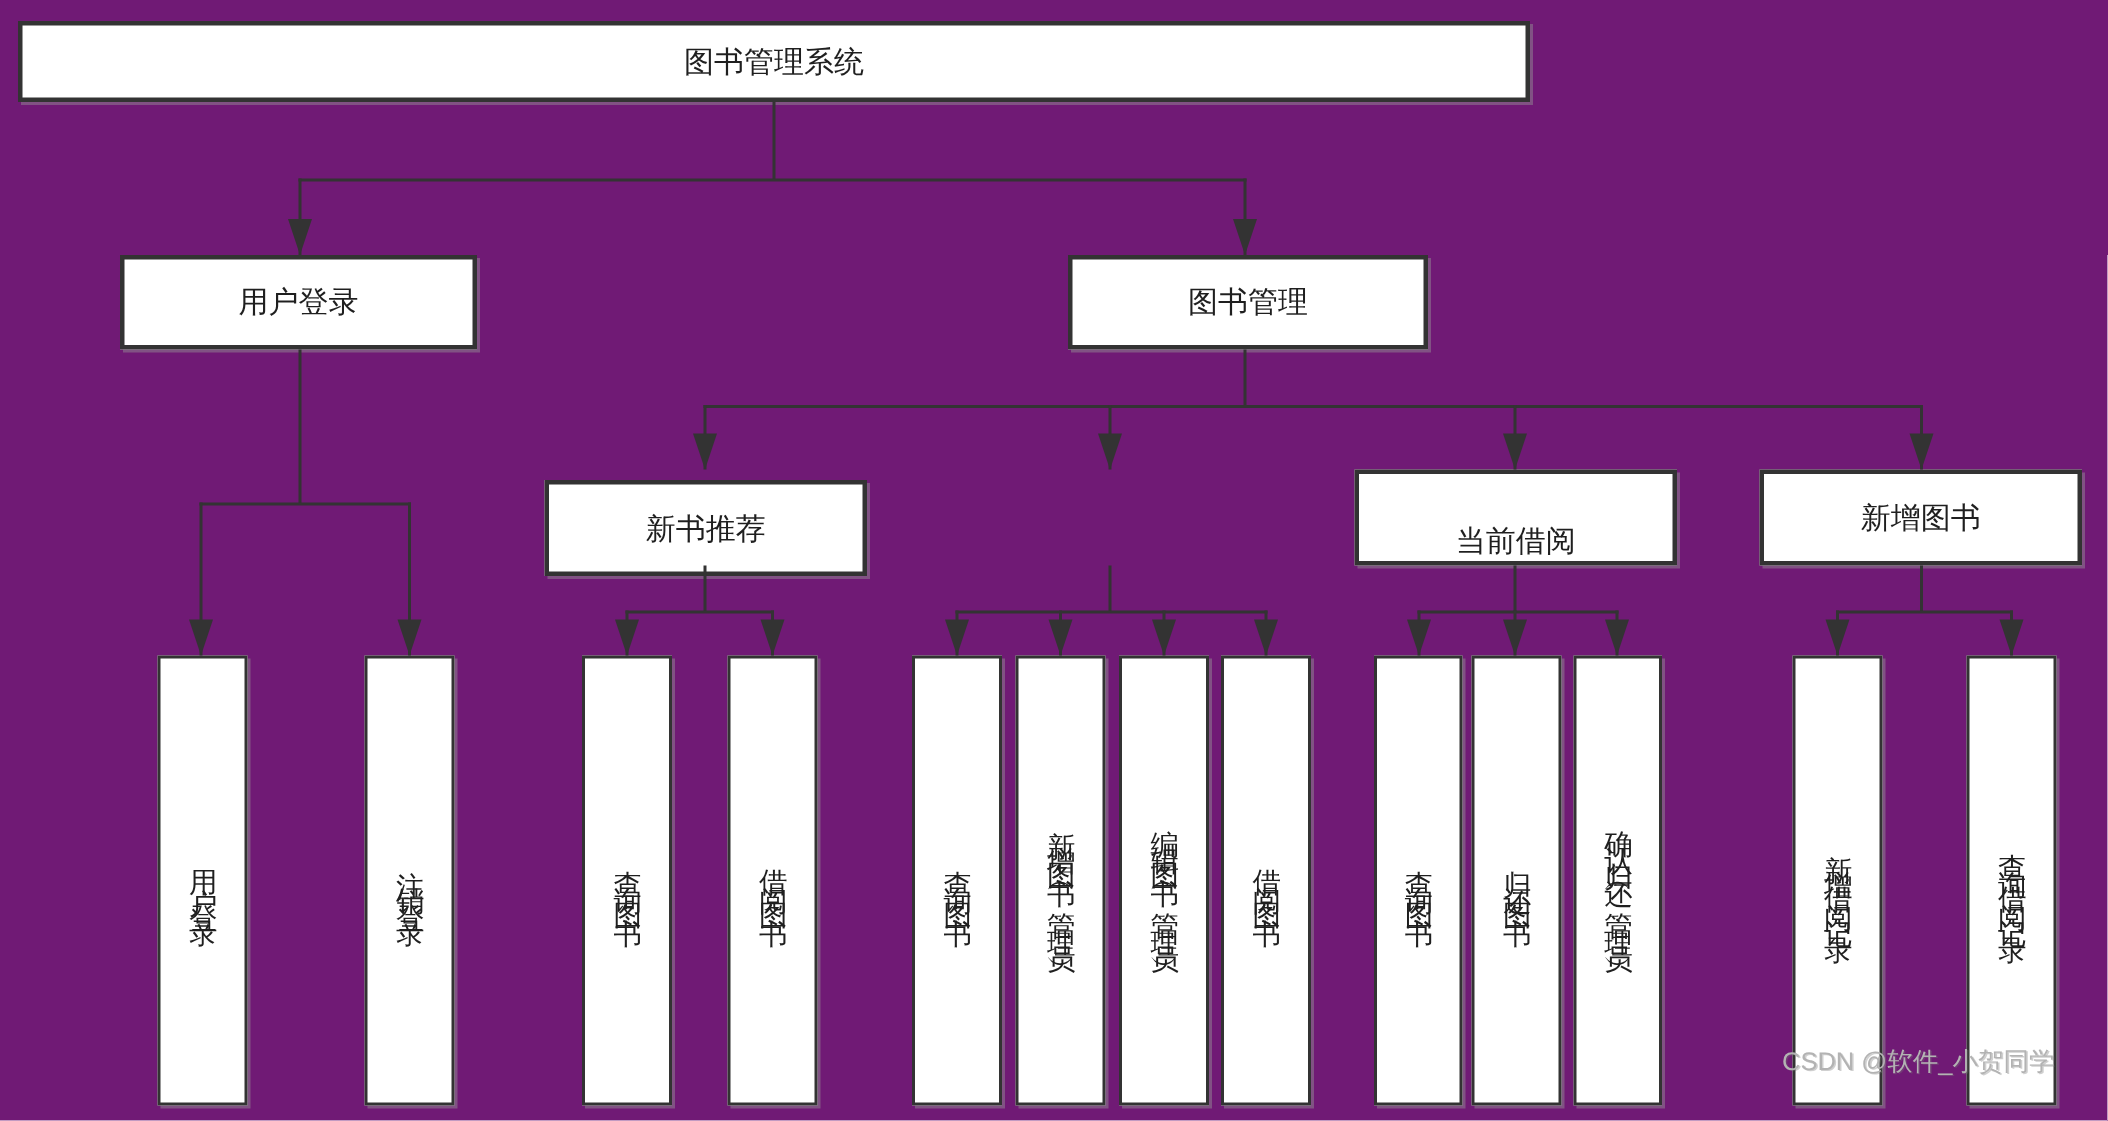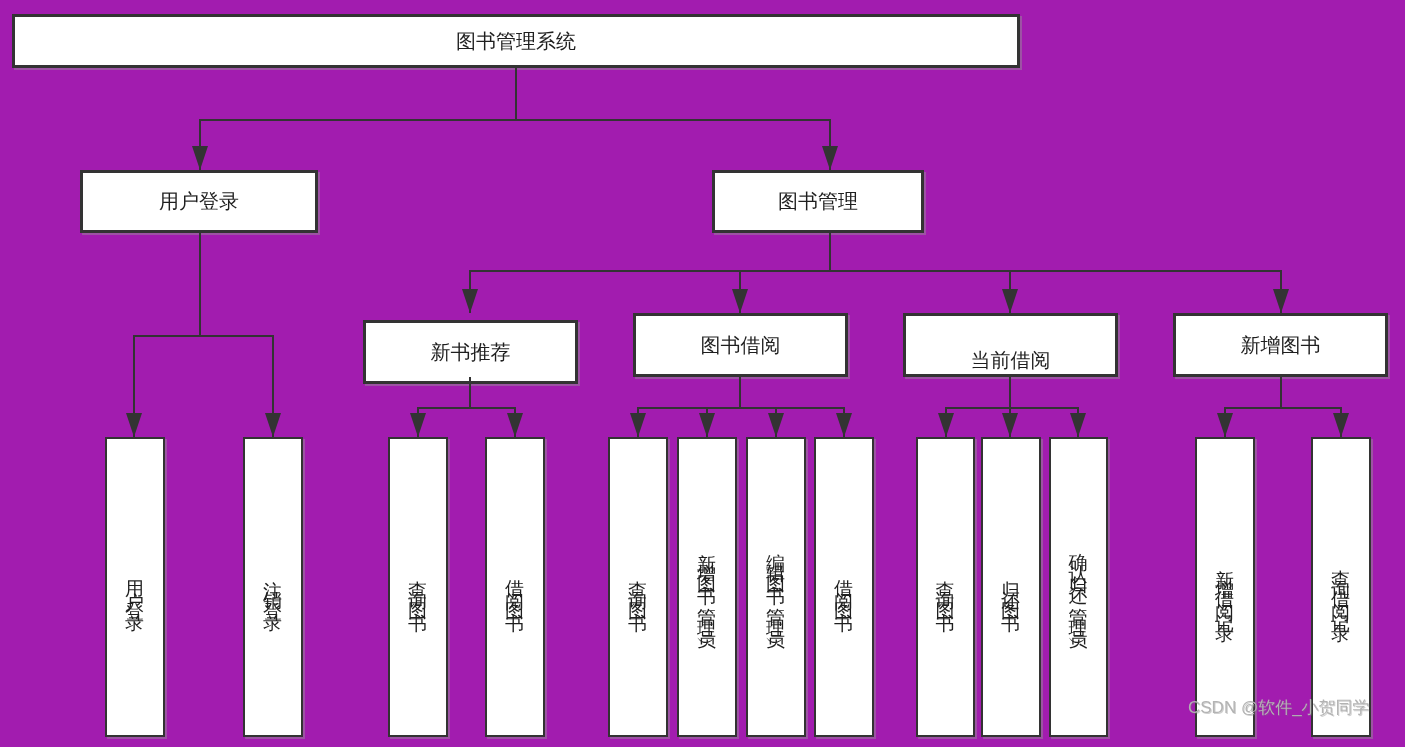--- a/index.html
+++ b/index.html
@@ -1,20 +1,20 @@
 <!DOCTYPE html>
 <html><head>
 <meta charset="utf-8">
 <style>
   html, body { margin: 0; padding: 0; background: #ffffff; }
   #stage {
     position: relative;
     width: 1405px;
     height: 747px;
-    background: #a21caf;
+    background: #701a75;
     font-family: "Liberation Sans", "DejaVu Sans", sans-serif;
     overflow: hidden;
   }
   .box {
     position: absolute;
     box-sizing: border-box;
     background: #ffffff;
     border: 3px solid #333333;
     display: flex;
     align-items: center;
@@ -62,21 +62,21 @@
     color: #b3b3b3;
     z-index: 5;
     white-space: nowrap;
     text-shadow: 1px 1px 0 rgba(120,120,120,0.35);
     text-align: center;
   }
 
   
   #root-box            { left: 12px;   top: 14px;  width: 1008px; height: 54px; }
   #node-user-login     { left: 80px;   top: 170px; width: 238px;  height: 63px; }
-  #node-book-mgmt      { left: 712px;  top: 170px; width: 212px;  height: 63px; }
+  #node-book-mgmt      { left: 712px;  top: 170px; width: 240px;  height: 63px; }
   #node-new-book       { left: 363px;  top: 320px; width: 215px;  height: 64px; }
   #node-book-borrow    { left: 633px;  top: 313px; width: 215px;  height: 64px; }
   #node-current-borrow { left: 903px;  top: 313px; width: 215px;  height: 64px; align-items: flex-end; }
   #node-borrow-record  { left: 1173px; top: 313px; width: 215px;  height: 64px; }
 
   .leaf { top: 437px; height: 300px; width: 60px; }
   #leaf-1  { left: 105px;  }
   #leaf-2  { left: 243px;  }
   #leaf-3  { left: 388px;  }
   #leaf-4  { left: 485px;  }
@@ -102,23 +102,20 @@
   <div class="box" id="node-user-login">
     <span>用户登录</span>
   </div>
   <div class="box" id="node-book-mgmt">
     <span>图书管理</span>
   </div>
 
   <div class="box" id="node-new-book">
     <span>新书推荐</span>
   </div>
-  <div class="box" id="node-book-borrow">
-    <span>图书借阅</span>
-  </div>
   <div class="box" id="node-current-borrow">
     <span>当前借阅</span>
   </div>
   <div class="box" id="node-borrow-record">
     <span>新增图书</span>
   </div>
 
   <div class="box leaf" id="leaf-1">
     <span class="vtext">用户登录</span>
   </div>

